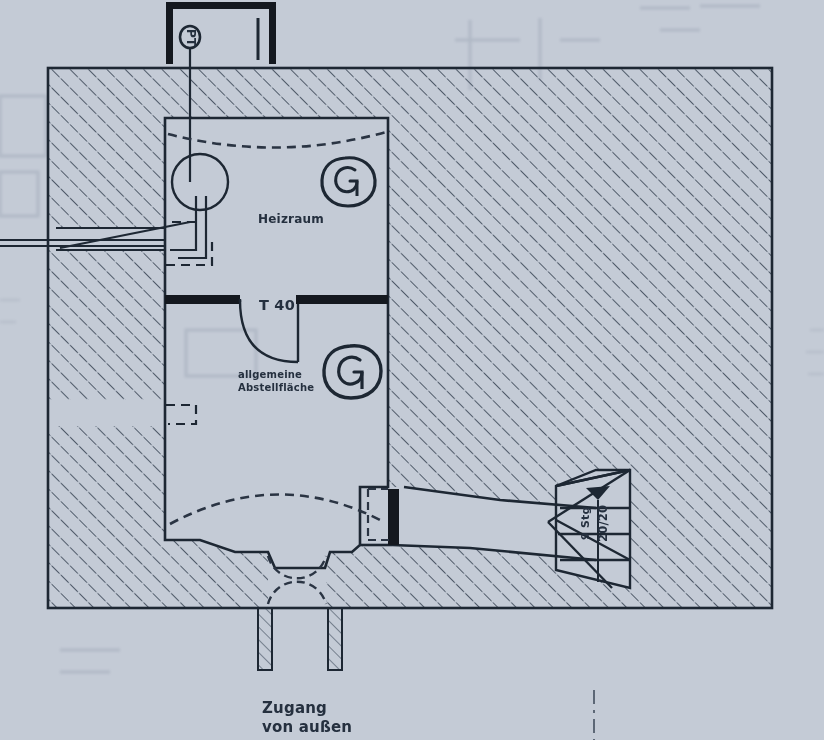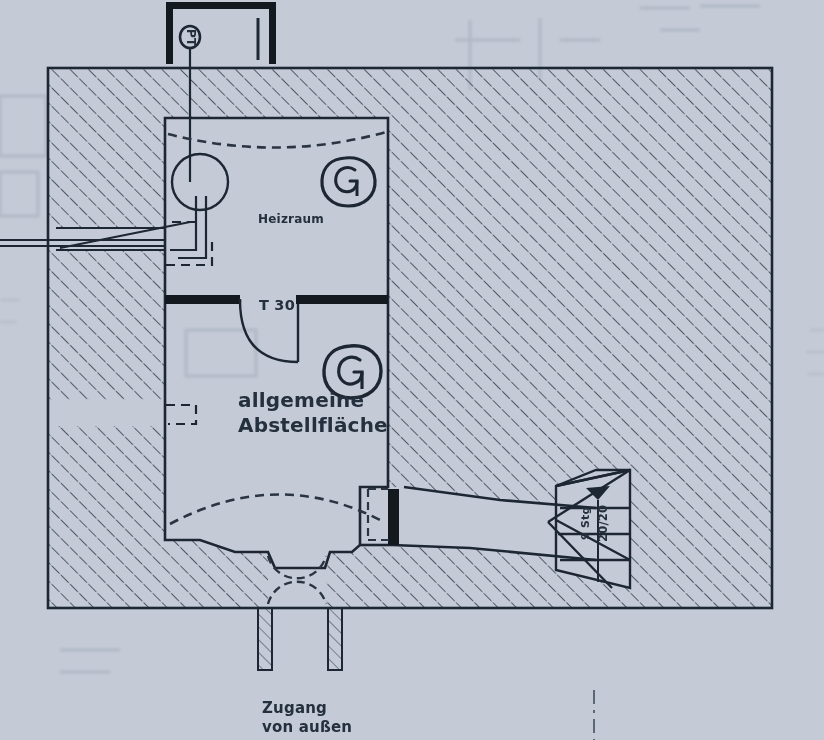--- a/index.html
+++ b/index.html
@@ -5,21 +5,21 @@
   html,body{margin:0;padding:0;background:#c4cbd6;}
   body{
     width:824px;height:740px;overflow:hidden;position:relative;
     font-family:"DejaVu Sans","Liberation Sans",sans-serif;
   }
   #stage{position:absolute;inset:0;width:824px;height:740px;}
   #plan{position:absolute;left:0;top:0;}
   .lbl{position:absolute;color:#25303f;font-weight:700;letter-spacing:.2px;
        white-space:pre;line-height:1.25;pointer-events:none;}
   .lbl-heizraum{left:240px;top:212px;font-size:12px;margin-left:18px;}
-  .lbl-abstell{left:238px;top:388px;font-size:20px;}
+  .lbl-abstell{left:238px;top:369px;font-size:10px;}
   .lbl-t30{left:259px;top:296px;font-size:14.5px;}
   .lbl-zugang{left:262px;top:699px;font-size:15px;}
   .lbl-pt{left:198px;top:29px;font-size:12px;font-weight:800;
           transform:rotate(90deg);transform-origin:0 0;}
   .lbl-stg{left:579px;top:540px;font-size:11px;font-weight:800;
            transform:rotate(-90deg);transform-origin:0 0;}
   .lbl-2020{left:596px;top:542px;font-size:11.5px;font-weight:800;
             transform:rotate(-90deg);transform-origin:0 0;}
 </style>
 </head>
@@ -184,20 +184,20 @@
       <path d="M360,360 C352,354 341,358 339,368 C337,379 346,387 355,383
                C361,381 362,376 362,372 L354,372" fill="none" stroke="#1d2733" stroke-width="3.2" stroke-linecap="round"></path>
       <line x1="362" y1="372" x2="362" y2="389" stroke="#1d2733" stroke-width="3.2"></line>
     </g>
 
   </svg>
 
   <div class="lbl lbl-heizraum">Heizraum</div>
   <div class="lbl lbl-abstell">allgemeine
 Abstellfläche</div>
-  <div class="lbl lbl-t30">T 30</div>
+  <div class="lbl lbl-t30">T 40</div>
   <div class="lbl lbl-zugang">Zugang
 von außen</div>
   <div class="lbl lbl-pt">PT</div>
   <div class="lbl lbl-stg">9 Stg</div>
   <div class="lbl lbl-2020">20/20</div>
 
 </div>
 
 </body></html>

